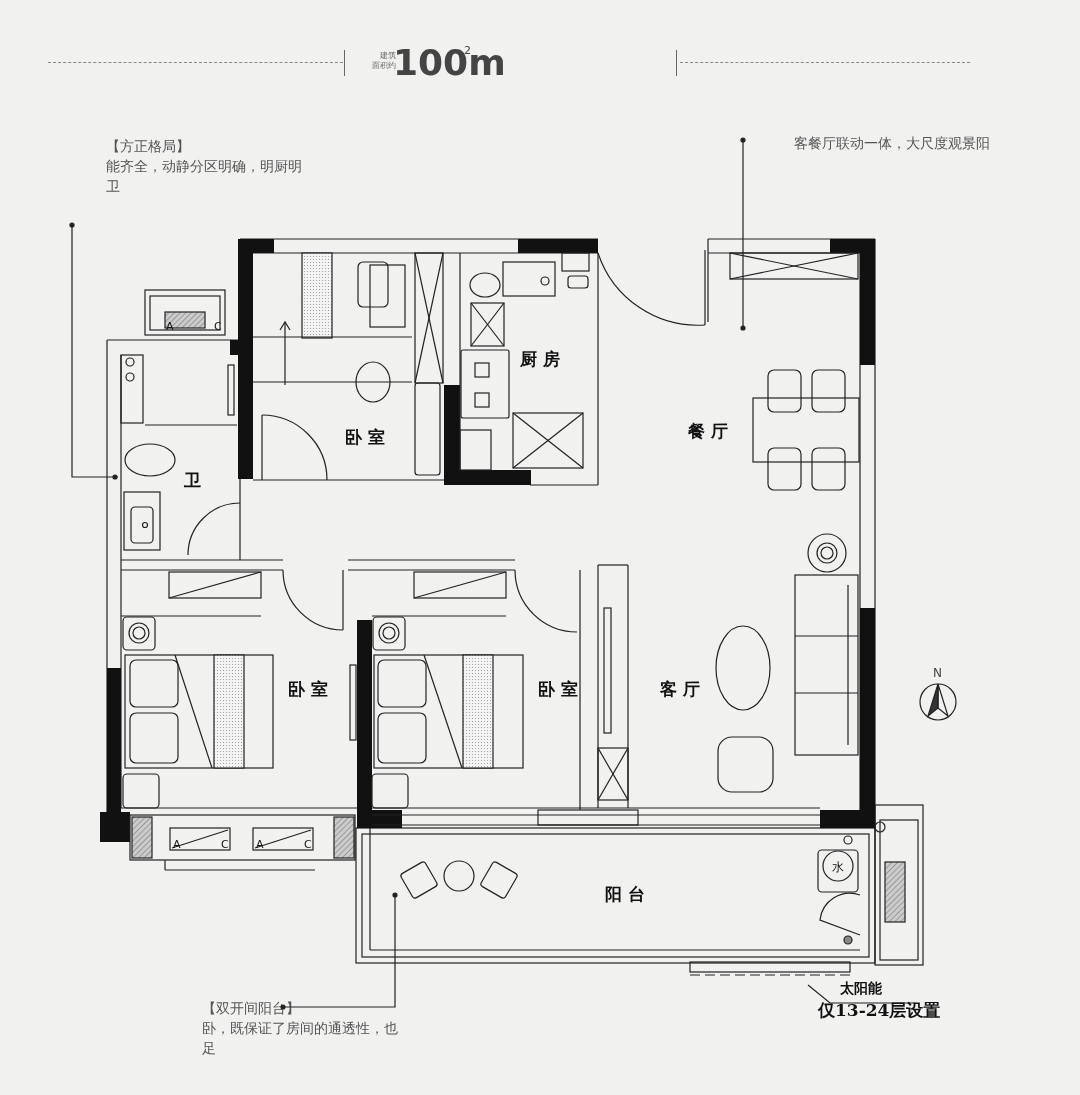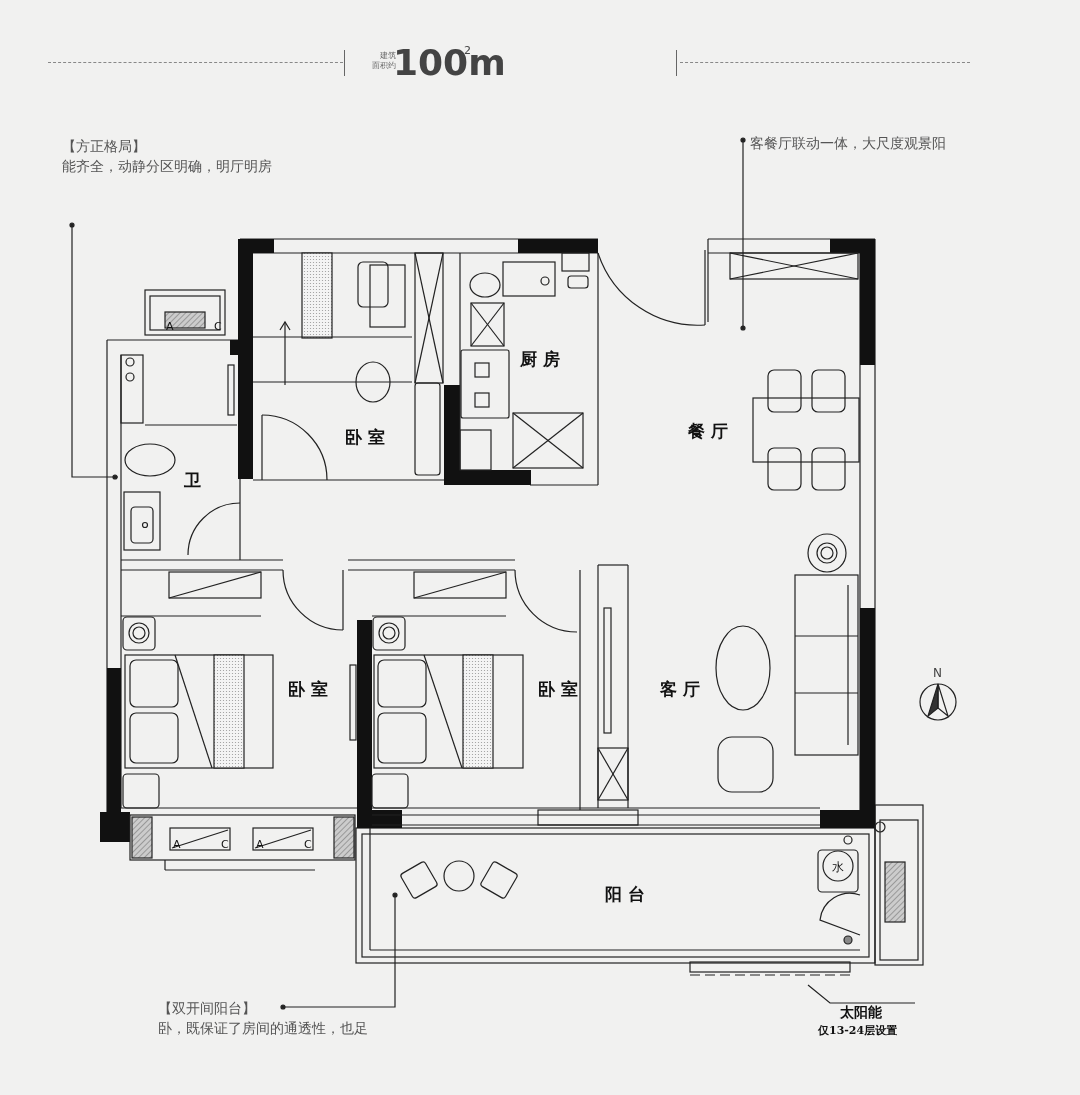--- a/index.html
+++ b/index.html
@@ -7,43 +7,43 @@
   .abs{position:absolute;}
   .title-wrap{position:absolute;top:42px;left:0;width:916px;height:46px;text-align:right;}
   .dash-left{position:absolute;left:48px;top:20px;width:295px;border-top:1px dashed #888;}
   .dash-right{position:absolute;left:680px;top:20px;width:290px;border-top:1px dashed #888;}
   .tick{position:absolute;top:8px;width:1px;height:26px;background:#666;}
   .title-small{position:absolute;left:366px;top:9px;font-size:8px;line-height:10px;color:#666;width:30px;}
   .title-num{position:absolute;left:393px;top:4px;font-size:36px;line-height:34px;color:#444;font-family:"DejaVu Sans",sans-serif;font-weight:700;letter-spacing:0px;}
   .title-sup{position:absolute;left:464px;top:2px;font-size:11px;color:#444;}
   .title-cn{position:absolute;left:492px;top:6px;font-size:25px;line-height:30px;color:#444;letter-spacing:15px;}
   .note{position:absolute;font-size:14px;line-height:20px;color:#555;}
-  .note .h{display:block;}
+  .note .h{display:block;margin-left:44px;}
   .room{font-family:"DejaVu Serif","Liberation Serif",serif;font-weight:bold;font-size:17px;fill:#111;letter-spacing:6px;}
-  .solar{position:absolute;font-family:"DejaVu Serif","Liberation Serif",serif;font-weight:bold;color:#111;margin-top:24px;}
+  .solar{position:absolute;font-family:"DejaVu Serif","Liberation Serif",serif;font-weight:bold;color:#111;}
 </style>
 </head>
 <body>
 
 <div class="title-wrap">
   <div class="dash-left"></div>
   <div class="tick" style="left:344px"></div>
   <div class="title-small">
     <div>建筑</div>
     <div>面积约</div>
   </div>
   <div class="title-num">100m</div>
   <div class="title-sup">2</div>
   <div class="tick" style="left:676px"></div>
   <div class="dash-right"></div>
 </div>
 
 <div class="note" style="left:62px;top:136px;width:240px;">
   <span class="h">【方正格局】</span>
-  <span class="h">能齐全，动静分区明确，明厅明房</span>
+  <span class="h">能齐全，动静分区明确，明厨明卫</span>
 </div>
 <div class="note" style="left:750px;top:133px;width:240px;">
   <span class="h">客餐厅联动一体，大尺度观景阳</span>
 </div>
 <div class="note" style="left:158px;top:998px;width:250px;">
   <span class="h">【双开间阳台】</span>
   <span class="h">卧，既保证了房间的通透性，也足</span>
 </div>
 
 <svg class="abs" style="left:0;top:0" width="1080" height="1095" viewBox="0 0 1080 1095">
@@ -304,13 +304,13 @@
     <text x="173" y="848">A</text>
     <text x="221" y="848">C</text>
     <text x="256" y="848">A</text>
     <text x="304" y="848">C</text>
     <text x="832" y="871" font-size="12">水</text>
     <text x="933" y="677" font-size="12" fill="#444">N</text>
   </g>
 </svg>
 
 <div class="solar" style="left:840px;top:980px;font-size:14px;">太阳能</div>
-<div class="solar" style="left:818px;top:999px;font-size:11px;">仅13-24层设置</div>
+<div class="solar" style="left:818px;top:999px;font-size:17px;">仅13-24层设置</div>
 
 </body></html>

